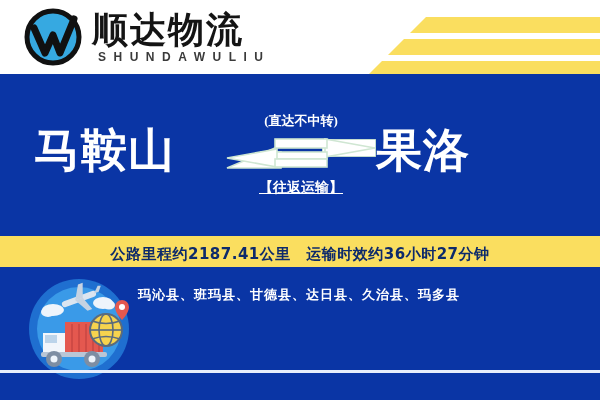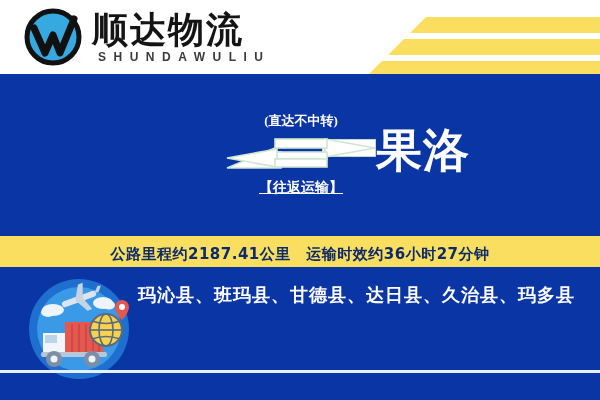--- a/index.html
+++ b/index.html
@@ -153,21 +153,21 @@
   }
   .counties {
     position: absolute;
     left: 138px; top: 8px;
     width: 440px; height: 40px;
     display: flex;
     align-items: center;
   }
   .counties-text {
     font-family: "DejaVu Serif", "Liberation Serif", serif;
-    font-size: 18px;
+    font-size: 13px;
     font-weight: bold;
     color: #ffffff;
     letter-spacing: 1px;
     white-space: nowrap;
   }
   .divider {
     position: absolute;
     left: 0; top: 103px;
     width: 600px; height: 3px;
     background: #e8eefc;
@@ -198,20 +198,21 @@
       </div>
       <div class="logo-text-block">
         <div class="brand-cn">顺达物流</div>
         <div class="brand-en">SHUNDAWULIU</div>
       </div>
     </div>
   </div>
 
   <div class="route-panel"></div>
 
+  <div class="city city-from">马鞍山</div>
   <div class="city city-to">果洛</div>
 
   <div class="route-center">
     <div class="route-note-top">(直达不中转)</div>
     <div class="arrow-box">
       <svg width="152" height="34" viewBox="0 0 152 34">
         <polygon points="150,2 98,2 98,14 104,14 104,18 150,18" fill="#ffffff" stroke="#cfe6d2" stroke-width="1.6"></polygon>
         <polygon points="150,2 98,2 98,18 150,18" fill="#ffffff" stroke="#cfe6d2" stroke-width="1.6"></polygon>
         <polygon points="2,30 56,30 56,14 50,14 50,10 2,30" fill="#ffffff" stroke="#cfe6d2" stroke-width="1.6"></polygon>
         <polygon points="2,30 152,2 152,2" fill="none"></polygon>

